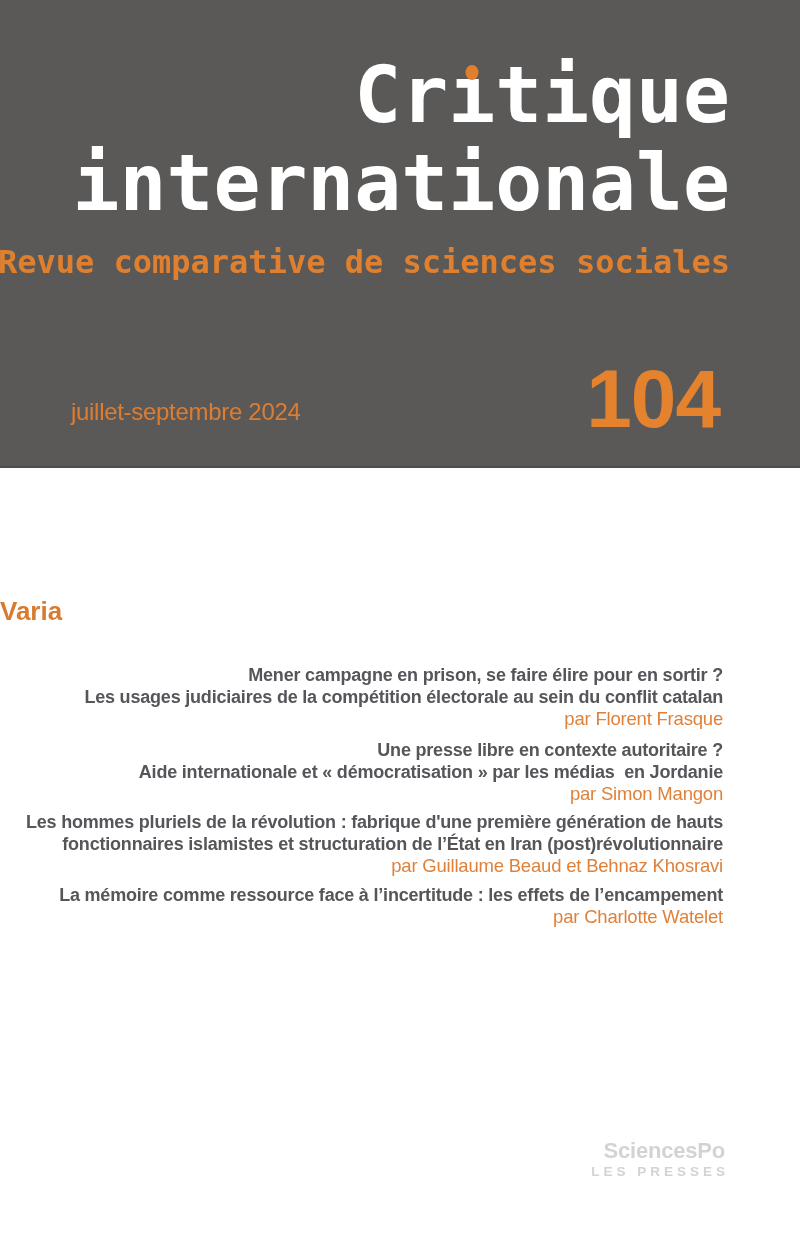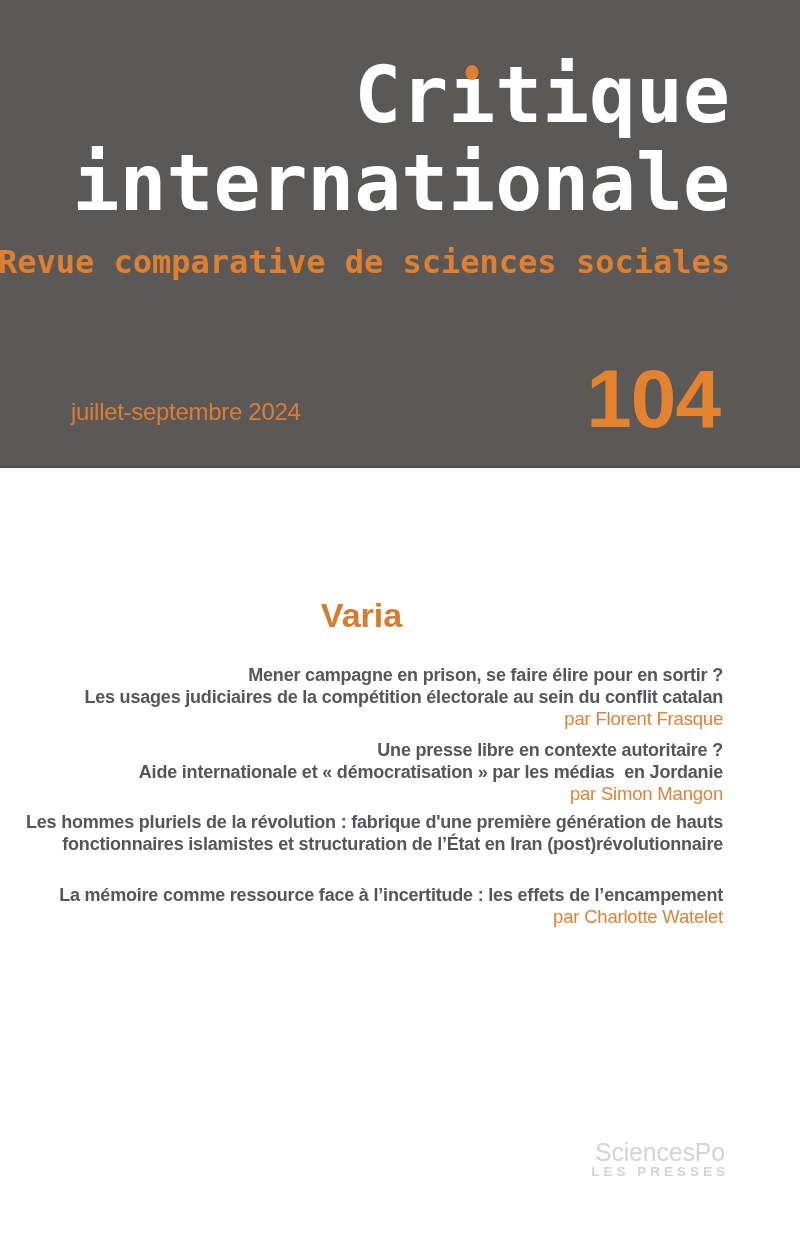--- a/index.html
+++ b/index.html
@@ -55,24 +55,24 @@
   .issue-number {
     position:absolute; right:80px; top:358px;
     color:#e5822d;
     font-weight:bold;
     font-size:82px; line-height:1;
     letter-spacing:-1px;
   }
   
   .section-heading {
     position:absolute; left:0; right:77px; top:598px;
-    display:flex; justify-content:center;
+    display:flex; justify-content:flex-start;
     color:#d97b2e;
     font-weight:bold;
-    font-size:34px; line-height:1;
+    font-size:26px; line-height:1;
   }
   .article {
     position:absolute; left:0; right:77px;
   }
   .a1 { top:664px; } .a2 { top:739px; } .a3 { top:811px; } .a4 { top:884px; }
   .row { display:flex; justify-content:flex-end; line-height:22px; }
   .a-title {
     color:#55565a;
     font-weight:bold;
     font-size:18px;
@@ -84,22 +84,22 @@
     font-weight:normal;
     font-size:18.5px;
     letter-spacing:-0.2px;
     white-space:pre;
   }
   
   .logo-name {
     position:absolute; right:75px; top:1140px;
     display:flex; justify-content:flex-start;
     color:#d2d3d4;
-    font-weight:normal;
-    font-size:25px; line-height:1;
+    font-weight:bold;
+    font-size:22px; line-height:1;
     letter-spacing:-0.2px;
   }
   .logo-imprint {
     position:absolute; right:75px; top:1165px;
     display:flex; justify-content:flex-start;
     color:#d2d3d4;
     font-weight:bold;
     font-size:13.5px; line-height:1;
     letter-spacing:4px;
     white-space:pre;
@@ -147,20 +147,23 @@
       </div>
   </section>
 
   <section class="article a3">
     <div class="row">
         <span class="a-title">Les hommes pluriels de la révolution : fabrique d'une première génération de hauts</span>
       </div>
     <div class="row">
         <span class="a-title">fonctionnaires islamistes et structuration de l’État en Iran (post)révolutionnaire</span>
       </div>
+    <div class="row">
+        <span class="a-author">par Guillaume Beaud et Behnaz Khosravi</span>
+      </div>
   </section>
 
   <section class="article a4">
     <div class="row">
         <span class="a-title">La mémoire comme ressource face à l’incertitude : les effets de l’encampement</span>
       </div>
     <div class="row">
         <span class="a-author">par Charlotte Watelet</span>
       </div>
   </section>

